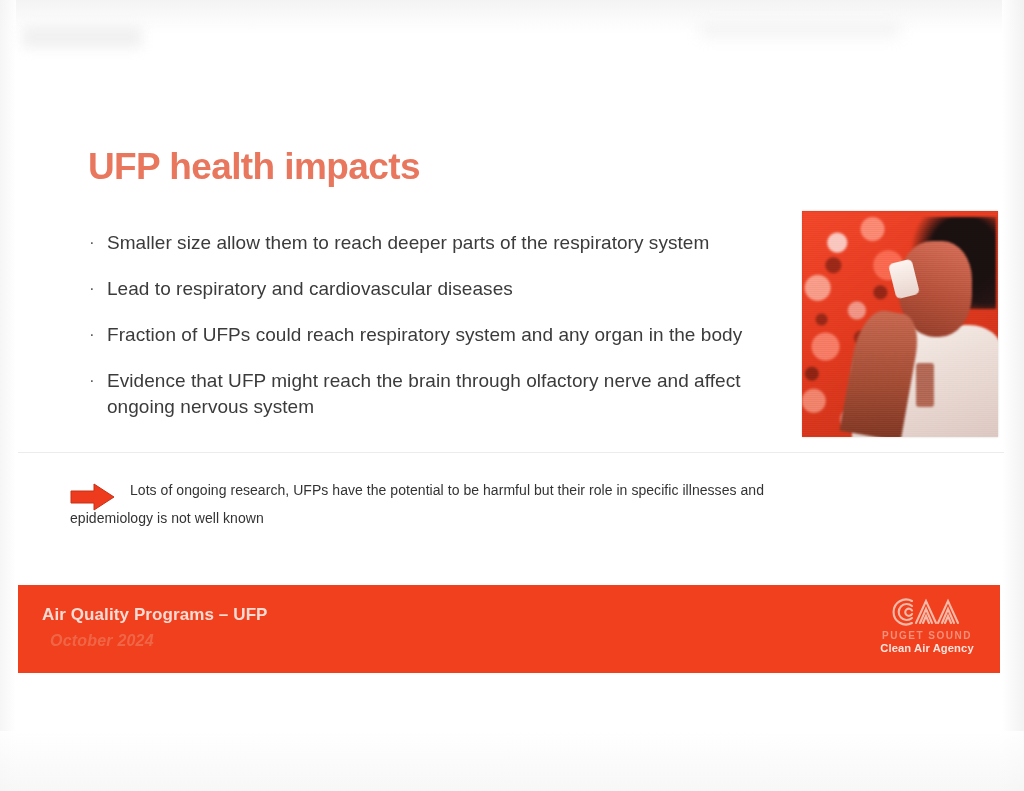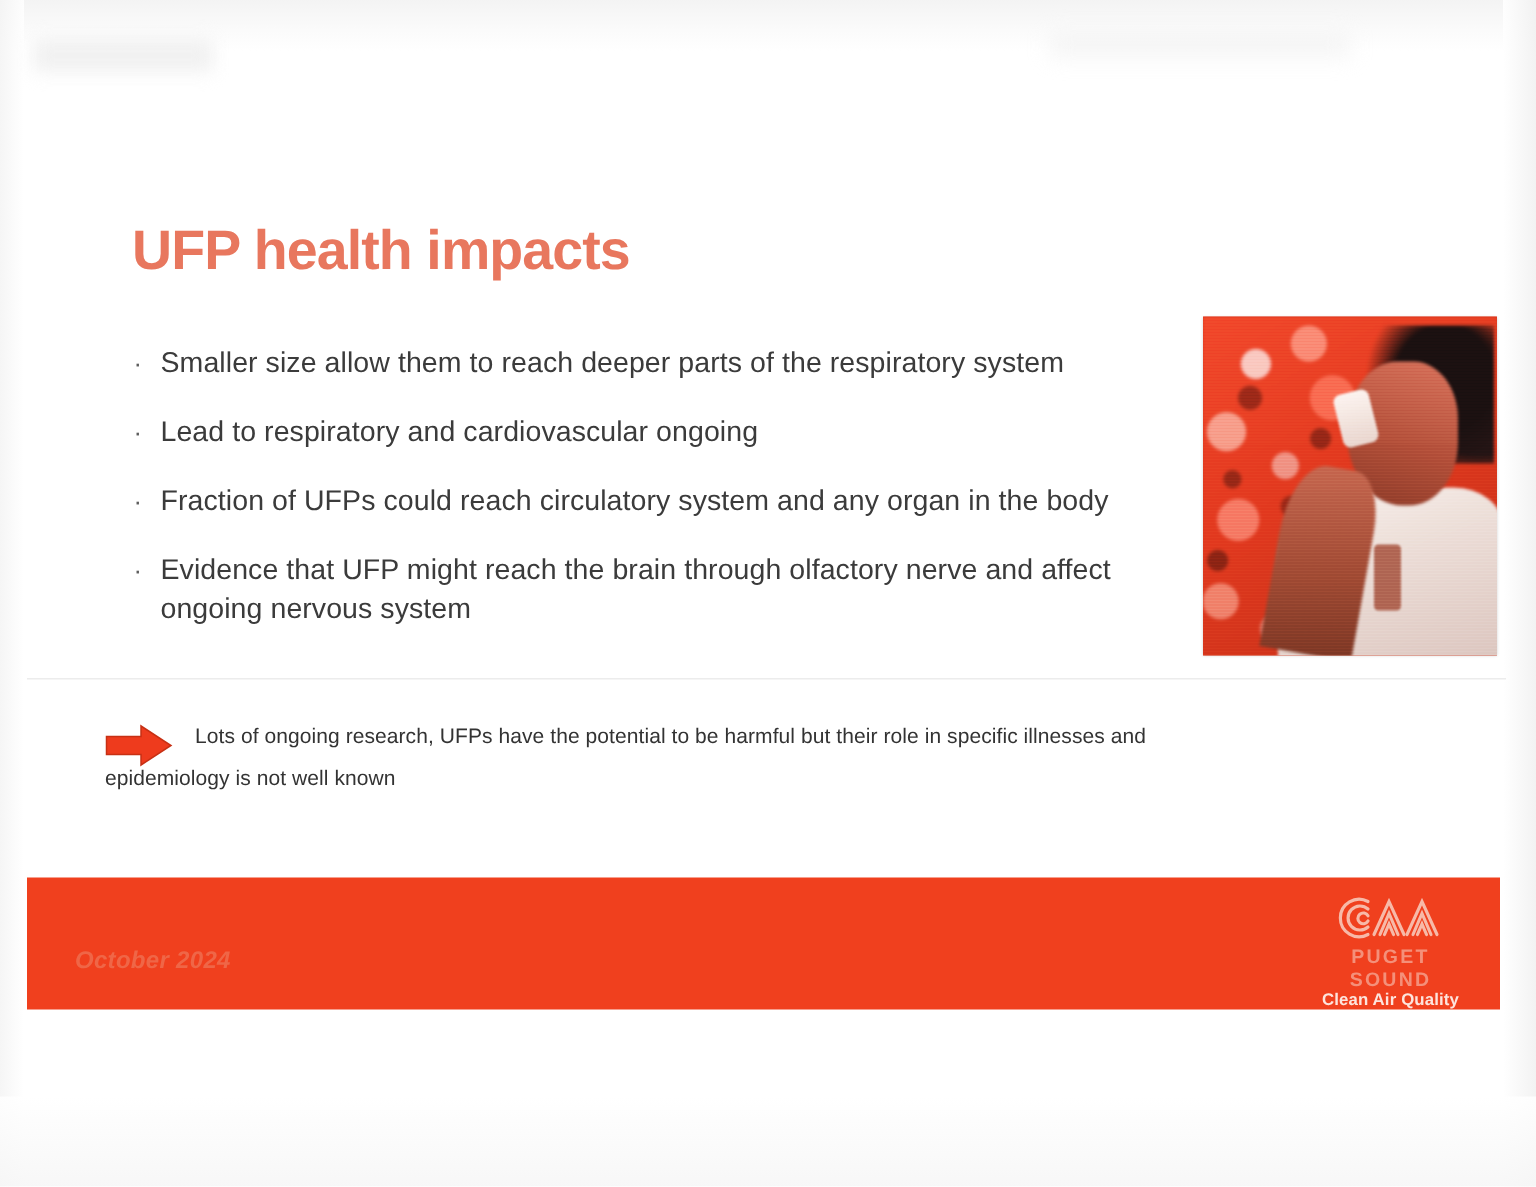--- a/index.html
+++ b/index.html
@@ -280,21 +280,21 @@
     top: 10px;
     width: 110px;
     text-align: center;
   }
   #logo-mark {
     display: block;
     margin: 0 auto;
   }
   #logo-sub {
     margin-top: 1px;
-    font-size: 13px;
+    font-size: 10px;
     font-weight: bold;
     letter-spacing: 1.5px;
     color: #f4907a;
   }
   #logo-name {
     margin-top: 1px;
     font-size: 11.2px;
     font-weight: bold;
     letter-spacing: .1px;
     color: #fde4dd;
@@ -318,26 +318,26 @@
 
     <div id="bullet-list">
 
       <div class="bullet-row">
         <span class="bullet-marker">·</span>
         <span class="bullet-text">Smaller size allow them to reach deeper parts of the respiratory system</span>
       </div>
 
       <div class="bullet-row">
         <span class="bullet-marker">·</span>
-        <span class="bullet-text">Lead to respiratory and cardiovascular ongoing</span>
+        <span class="bullet-text">Lead to respiratory and cardiovascular diseases</span>
       </div>
 
       <div class="bullet-row">
         <span class="bullet-marker">·</span>
-        <span class="bullet-text">Fraction of UFPs could reach circulatory system and any organ in the body</span>
+        <span class="bullet-text">Fraction of UFPs could reach respiratory system and any organ in the body</span>
       </div>
 
       <div class="bullet-row">
         <span class="bullet-marker">·</span>
         <span class="bullet-text">Evidence that UFP might reach the brain through olfactory nerve and affect ongoing nervous system</span>
       </div>
 
     </div>
 
     <div id="health-photo">
@@ -355,37 +355,38 @@
 
     <div id="callout">
       <svg id="callout-arrow" viewBox="0 0 46 30">
         <path d="M1,9 L24,9 L24,2 L44,15 L24,28 L24,21 L1,21 Z" fill="#ee3b1d" stroke="#c73014" stroke-width="1"></path>
       </svg>
       <div id="callout-text">Lots of ongoing research, UFPs have the potential to be harmful but their role in specific illnesses and epidemiology is not well known</div>
     </div>
 
     <div id="footer-bar">
 
+      <div id="footer-title">Air Quality Programs – UFP</div>
 
       <div id="footer-date">October 2024</div>
 
       <div id="footer-logo">
         <svg id="logo-mark" width="78" height="34" viewBox="0 0 78 34">
           <g fill="none" stroke="#f7b9a8" stroke-width="2.1" stroke-linecap="round">
             <path d="M24,6 A12.5,12.5 0 1 0 24,28"></path>
             <path d="M24,11 A8,8 0 1 0 24,23"></path>
             <path d="M24,15.5 A3.6,3.6 0 1 0 24,19"></path>
             <path d="M28,28 L38,6 L48,28"></path>
             <path d="M32,28 L38,14 L44,28"></path>
             <path d="M35,28 L38,21 L41,28"></path>
             <path d="M50,28 L60,6 L70,28"></path>
             <path d="M54,28 L60,14 L66,28"></path>
             <path d="M57,28 L60,21 L63,28"></path>
           </g>
         </svg>
         <div id="logo-sub">PUGET SOUND</div>
-        <div id="logo-name">Clean Air Quality</div>
+        <div id="logo-name">Clean Air Agency</div>
       </div>
 
     </div>
 
   </div>
 </div>
 
 </body></html>

